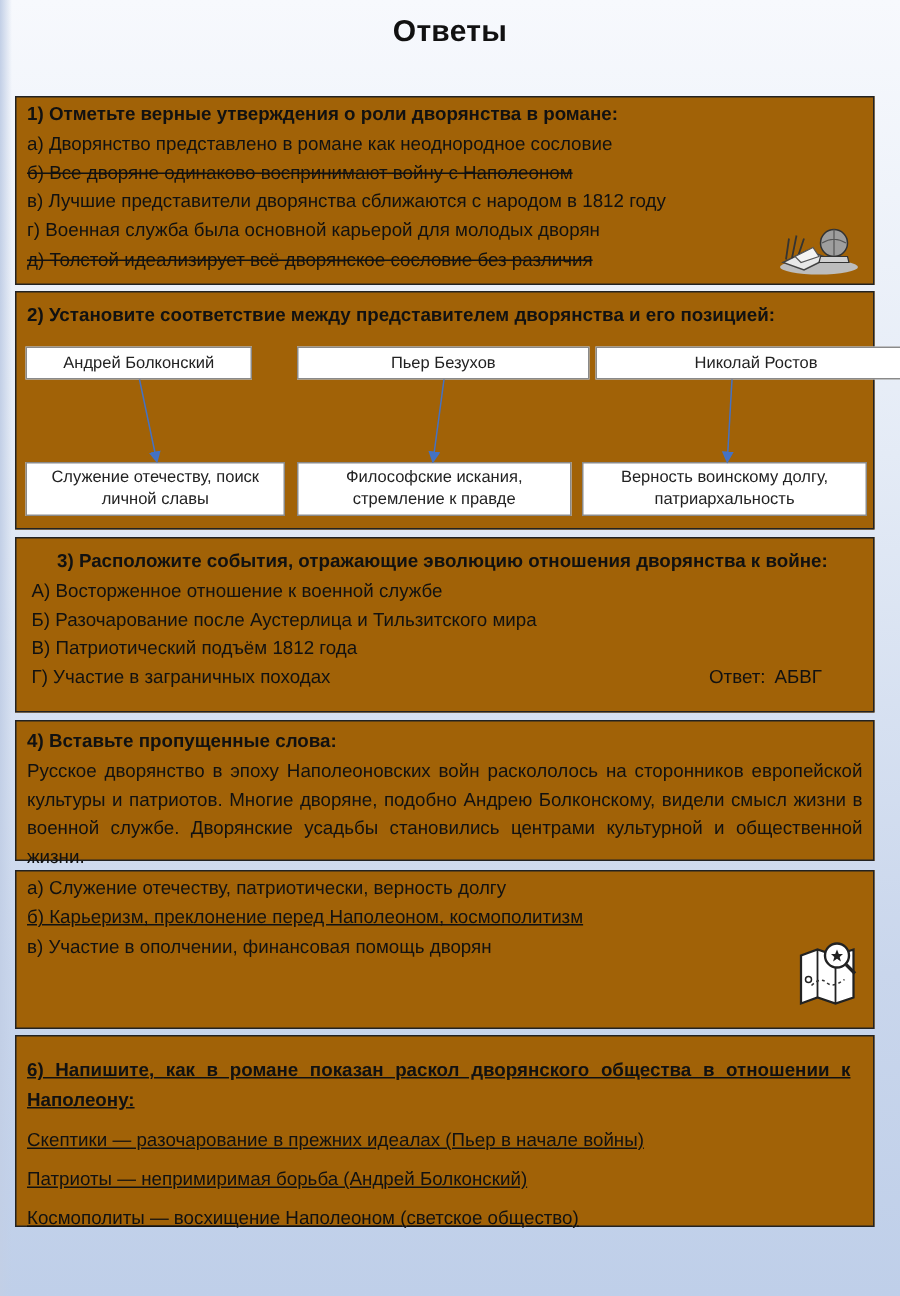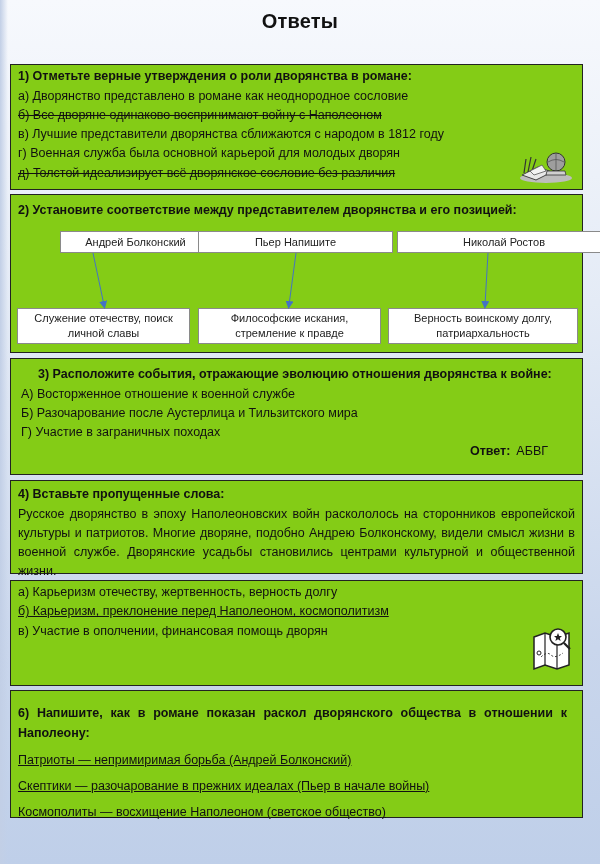--- a/index.html
+++ b/index.html
@@ -10,50 +10,50 @@
     }
     body::before {
       content: ""; position: absolute; left: 0; top: 0; bottom: 0; width: 8px;
       background: linear-gradient(to right, #c2cfe6, rgba(194,207,230,0));
     }
     .title {
       position: absolute; top: 10px; left: 0; width: 600px; text-align: center;
       font-size: 20px; font-weight: bold; letter-spacing: 0.2px;
     }
     .box {
-      position: absolute; left: 10px; width: 573px; background: #84cc16;
+      position: absolute; left: 10px; width: 573px; background: #a16207;
       border: 1.5px solid #222; box-sizing: border-box;
       font-size: 12.5px; line-height: 19.5px; padding: 2px 7px;
     }
     .box .head { font-weight: bold; }
     .strike { text-decoration: line-through; }
     .ul { text-decoration: underline; }
     #b1 { top: 64px; height: 126px; }
     #b2 { top: 194px; height: 159px; }
     #b3 { top: 358px; height: 117px; }
     #b4 { top: 480px; height: 94px; }
     #b5 { top: 580px; height: 106px; }
     #b6 { top: 690px; height: 128px; }
     #b1 .line, #b3 .line, #b5 .line { height: 19.3px; }
     #b3 .line { padding-left: 3px; }
     .answer { position: absolute; right: 34px; bottom: 13px; }
-    .answer b { font-weight: bold; margin-right: 6px; }
+    .answer b { font-weight: normal; margin-right: 6px; }
     .just { text-align: justify; text-align-last: left; }
     #b4 .para { line-height: 19.3px; }
     #b5 .head { text-align: justify; text-align-last: left; line-height: 20px; padding-top: 4px; }
-    #b6 .head { text-align: justify; text-align-last: left; line-height: 20px; padding: 10px 8px 0 0; }
+    #b6 .head { text-align: justify; text-align-last: left; line-height: 20px; padding: 10px 8px 0 0; text-decoration: underline; }
     #b6 .line { height: 26px; line-height: 26px; }
     #b6 .lines { margin-top: 4px; }
     .chip {
       position: absolute; background: #fff; border: 1px solid #8a8a8a;
       box-sizing: border-box; font-size: 11px; text-align: center; color: #222;
     }
     .chip.top { top: 36px; height: 22px; line-height: 20px; }
     .chip.bot { top: 113px; height: 36px; line-height: 15px; padding-top: 2px; }
-    #c1 { left: 6px; width: 151px; margin-left: 43px; }
+    #c1 { left: 6px; width: 151px; }
     #c2 { left: 187px; width: 195px; }
     #c3 { left: 386px; width: 214px; }
     #d1 { left: 6px; width: 173px; }
     #d2 { left: 187px; width: 183px; }
     #d3 { left: 377px; width: 190px; }
     .arrows { position: absolute; left: 0; top: 0; width: 573px; height: 159px; pointer-events: none; }
     .icon-abs { position: absolute; }
   </style>
 </head>
 <body>
@@ -74,21 +74,21 @@
     <path d="M14 26 L26 20 L30 26 L18 30 Z" fill="#f3f3f3" stroke="#555" stroke-width="0.8"></path>
     <circle cx="40" cy="17" r="9" fill="#9e9e9e" stroke="#333" stroke-width="1"></circle>
     <path d="M32 17 Q40 12 48 17 M40 8 L40 26" stroke="#555" stroke-width="0.8" fill="none"></path>
     <path d="M31 26 L49 26 L50 30 L30 30 Z" fill="#d0d0d0" stroke="#333" stroke-width="0.8"></path>
   </svg>
 </div>
 
 <div class="box" id="b2">
   <div class="head" style="padding-top:4px;">2) Установите соответствие между представителем дворянства и его позицией:</div>
   <div class="chip top" id="c1">Андрей Болконский</div>
-  <div class="chip top" id="c2">Пьер Напишите</div>
+  <div class="chip top" id="c2">Пьер Безухов</div>
   <div class="chip top" id="c3">Николай Ростов</div>
   <div class="chip bot" id="d1">
     <div>Служение отечеству, поиск</div>
     <div>личной славы</div>
   </div>
   <div class="chip bot" id="d3">
     <div>Верность воинскому долгу,</div>
     <div>патриархальность</div>
   </div>
   <div class="chip bot" id="d2">
@@ -104,46 +104,47 @@
     <line x1="82" y1="58" x2="93" y2="110" stroke="#4472c4" stroke-width="1" marker-end="url(#ah)"></line>
     <line x1="285" y1="58" x2="278" y2="110" stroke="#4472c4" stroke-width="1" marker-end="url(#ah)"></line>
     <line x1="477" y1="58" x2="474" y2="110" stroke="#4472c4" stroke-width="1" marker-end="url(#ah)"></line>
   </svg>
 </div>
 
 <div class="box" id="b3">
   <div class="head" style="padding-top:4px;margin-left:20px;">3) Расположите события, отражающие эволюцию отношения дворянства к войне:</div>
   <div class="line">А) Восторженное отношение к военной службе</div>
   <div class="line">Б) Разочарование после Аустерлица и Тильзитского мира</div>
+  <div class="line">В) Патриотический подъём 1812 года</div>
   <div class="line">Г) Участие в заграничных походах</div>
   <div class="answer">
     <b>Ответ:</b><span>АБВГ</span>
   </div>
 </div>
 
 <div class="box" id="b4">
   <div class="head" style="padding-top:2px;">4) Вставьте пропущенные слова:</div>
   <div class="para just">Русское дворянство в эпоху Наполеоновских войн раскололось на сторонников европейской культуры и патриотов. Многие дворяне, подобно Андрею Болконскому, видели смысл жизни в военной службе. Дворянские усадьбы становились центрами культурной и общественной жизни.</div>
 </div>
 
 <div class="box" id="b5">
-  <div class="line">а) Карьеризм отечеству, жертвенность, верность долгу</div>
+  <div class="line">а) Служение отечеству, патриотически, верность долгу</div>
   <div class="line ul">б) Карьеризм, преклонение перед Наполеоном, космополитизм</div>
   <div class="line">в) Участие в ополчении, финансовая помощь дворян</div>
   <svg class="icon-abs" style="left:520px; top:44px;" width="42" height="46" viewBox="0 0 42 46">
     <path d="M3 12 L14 8 L26 12 L38 8 L38 40 L26 44 L14 40 L3 44 Z" fill="#fff" stroke="#222" stroke-width="1.5"></path>
     <path d="M14 8 L14 40 M26 12 L26 44" stroke="#222" stroke-width="1.2"></path>
     <path d="M10 32 Q16 26 20 30 T32 28" stroke="#333" stroke-width="1" stroke-dasharray="2 2" fill="none"></path>
     <circle cx="8" cy="28" r="2" fill="none" stroke="#222" stroke-width="1"></circle>
     <circle cx="27" cy="12" r="8" fill="#fff" stroke="#222" stroke-width="1.6"></circle>
     <path d="M27 8 L28.2 11 L31 11 L28.8 13 L29.6 16 L27 14.2 L24.4 16 L25.2 13 L23 11 L25.8 11 Z" fill="#222"></path>
     <path d="M33 18 L39 24" stroke="#222" stroke-width="2.2"></path>
   </svg>
 </div>
 
 <div class="box" id="b6">
   <div class="head">6) Напишите, как в романе показан раскол дворянского общества в отношении к Наполеону:</div>
   <div class="lines">
+    <div class="line ul">Скептики — разочарование в прежних идеалах (Пьер в начале войны)</div>
     <div class="line ul">Патриоты — непримиримая борьба (Андрей Болконский)</div>
-    <div class="line ul">Скептики — разочарование в прежних идеалах (Пьер в начале войны)</div>
     <div class="line ul">Космополиты — восхищение Наполеоном (светское общество)</div>
   </div>
 </div>
 
 </body></html>

